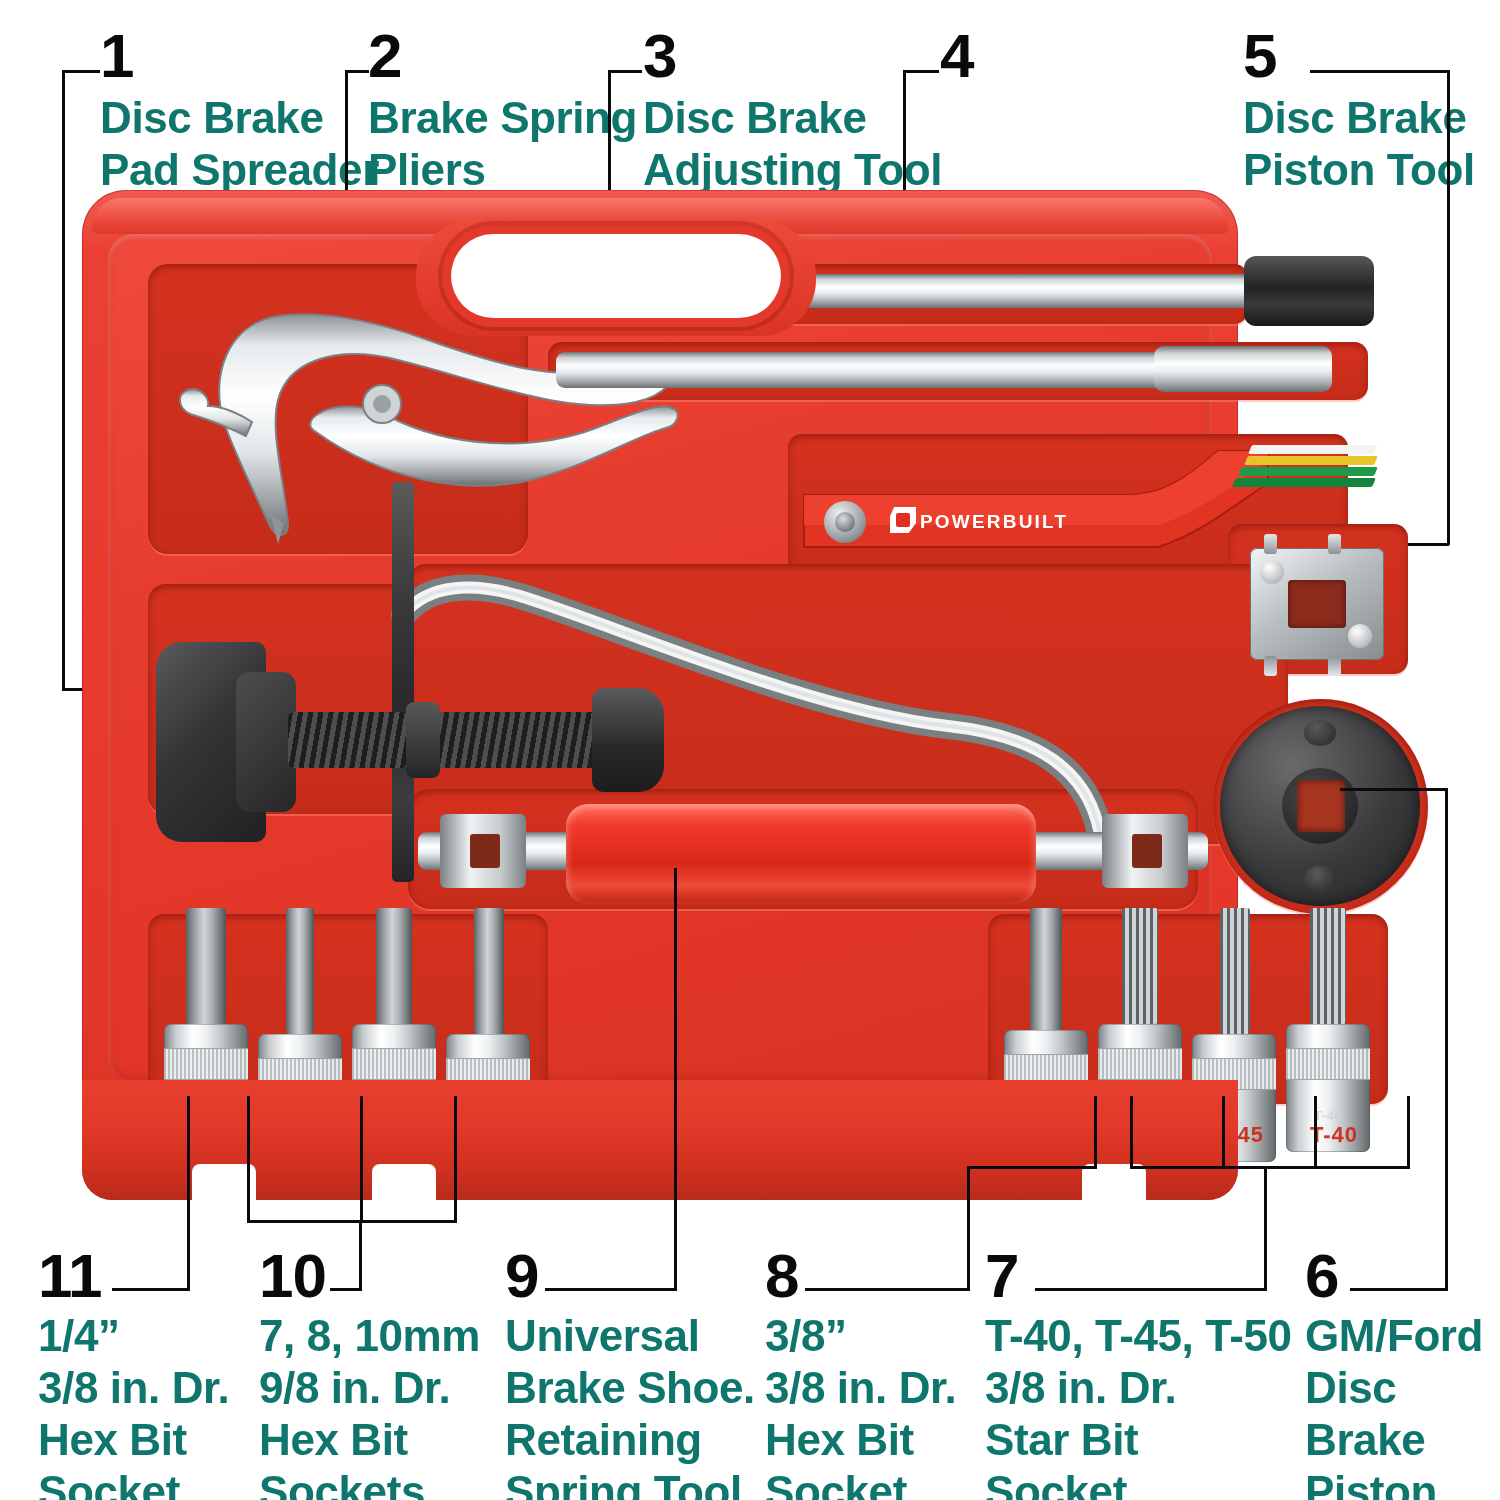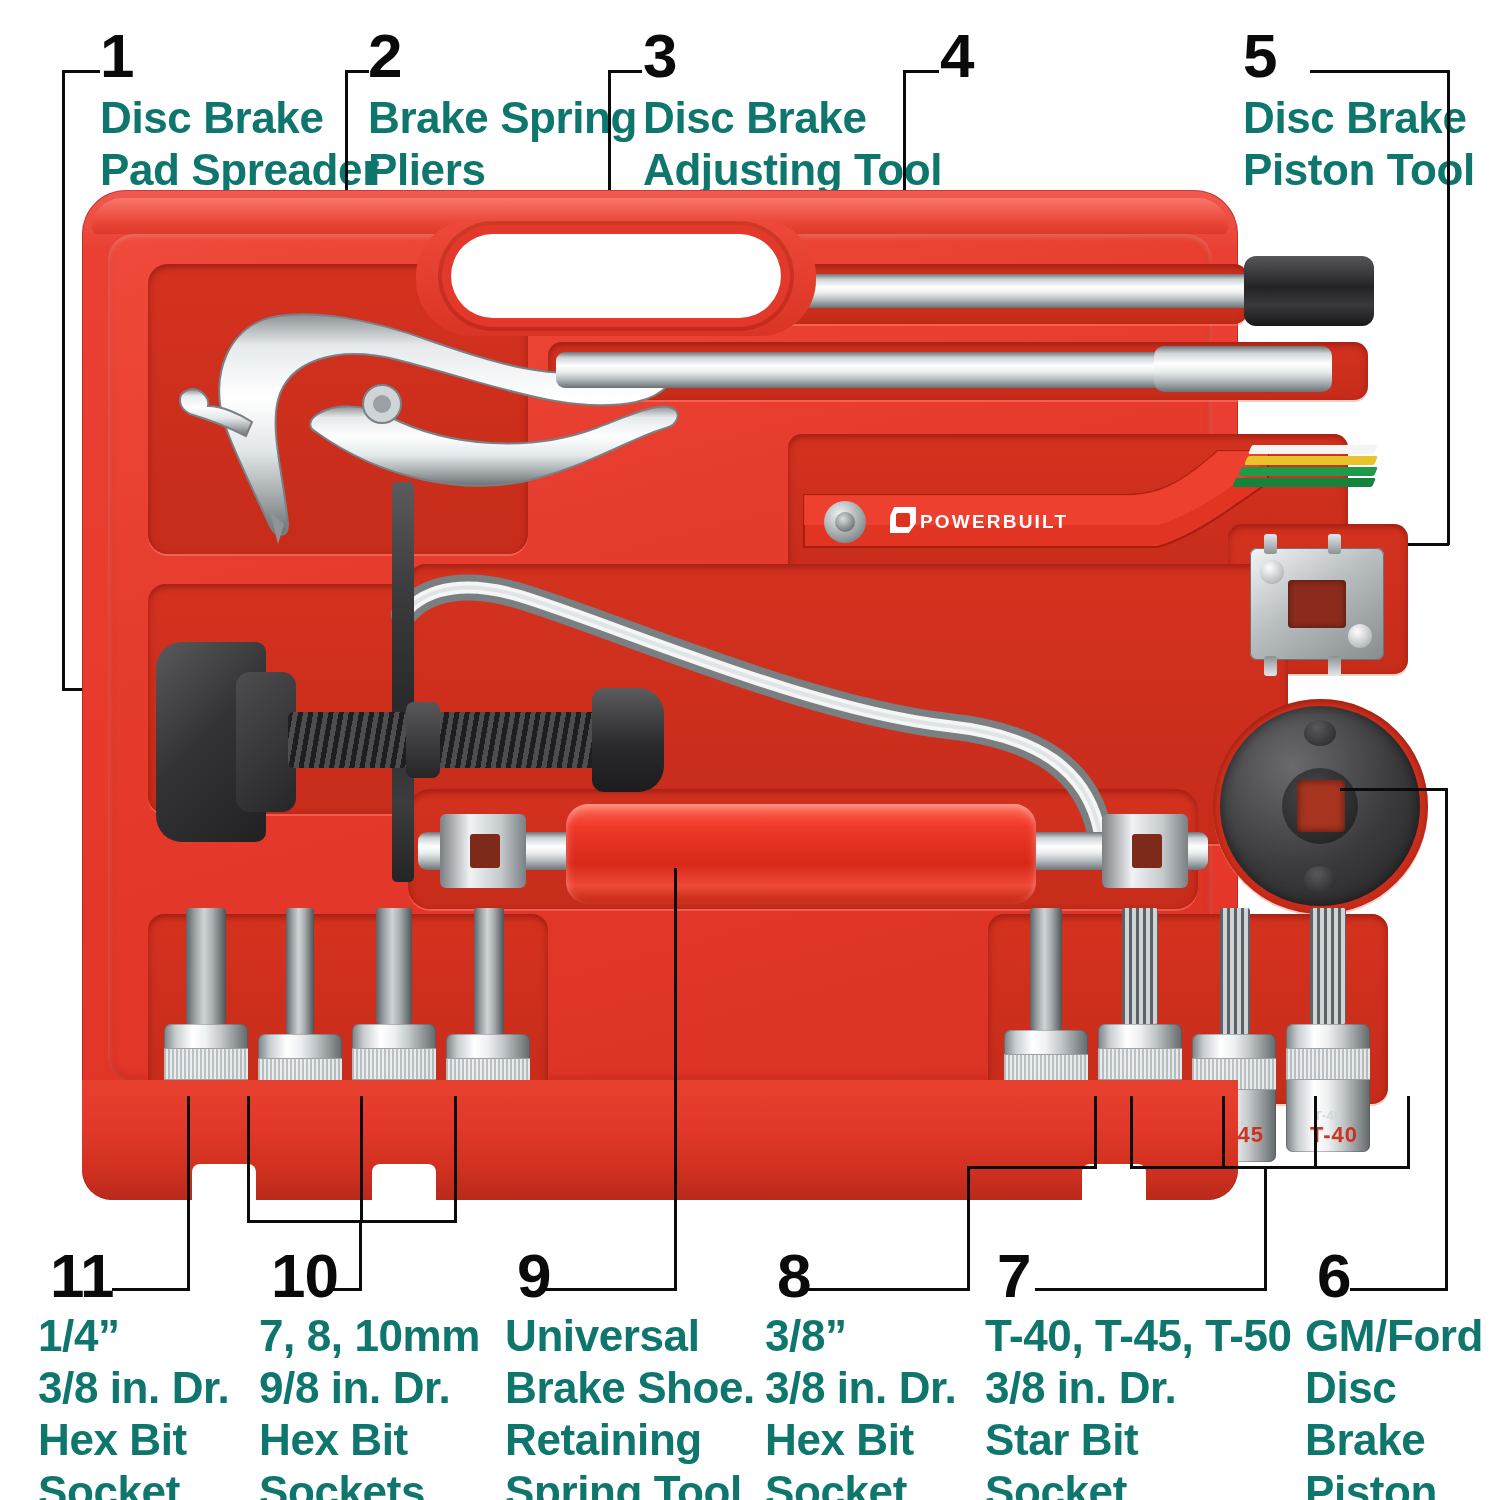--- a/index.html
+++ b/index.html
@@ -5,21 +5,21 @@
   html,body{margin:0;padding:0;background:#ffffff;}
   body{width:1500px;height:1500px;position:relative;overflow:hidden;
        font-family:"Liberation Sans","DejaVu Sans",sans-serif;}
 
   
   .callout{position:absolute;}
   .cnum{font-size:62px;font-weight:bold;line-height:0.78;color:#0a0a0a;
         letter-spacing:-1px;font-family:"Liberation Sans",sans-serif;}
   .ctext{font-size:44px;font-weight:bold;line-height:1.18;color:#0f766e;
          white-space:pre-line;margin-top:12px;letter-spacing:-0.4px;}
-  .callout.bottom .cnum{font-size:62px;margin-left:12px;}
+  .callout.bottom .cnum{font-size:62px;}
   .callout.bottom .ctext{margin-top:10px;}
 
   
   .ln{position:absolute;background:#0b0b0b;}
   .lnv{width:3px;}
   .lnh{height:3px;}
 
   
   #case{position:absolute;left:82px;top:190px;width:1156px;height:1010px;border-radius:29px;}
   .caseShell{position:absolute;inset:0;border-radius:44px 44px 30px 30px;

